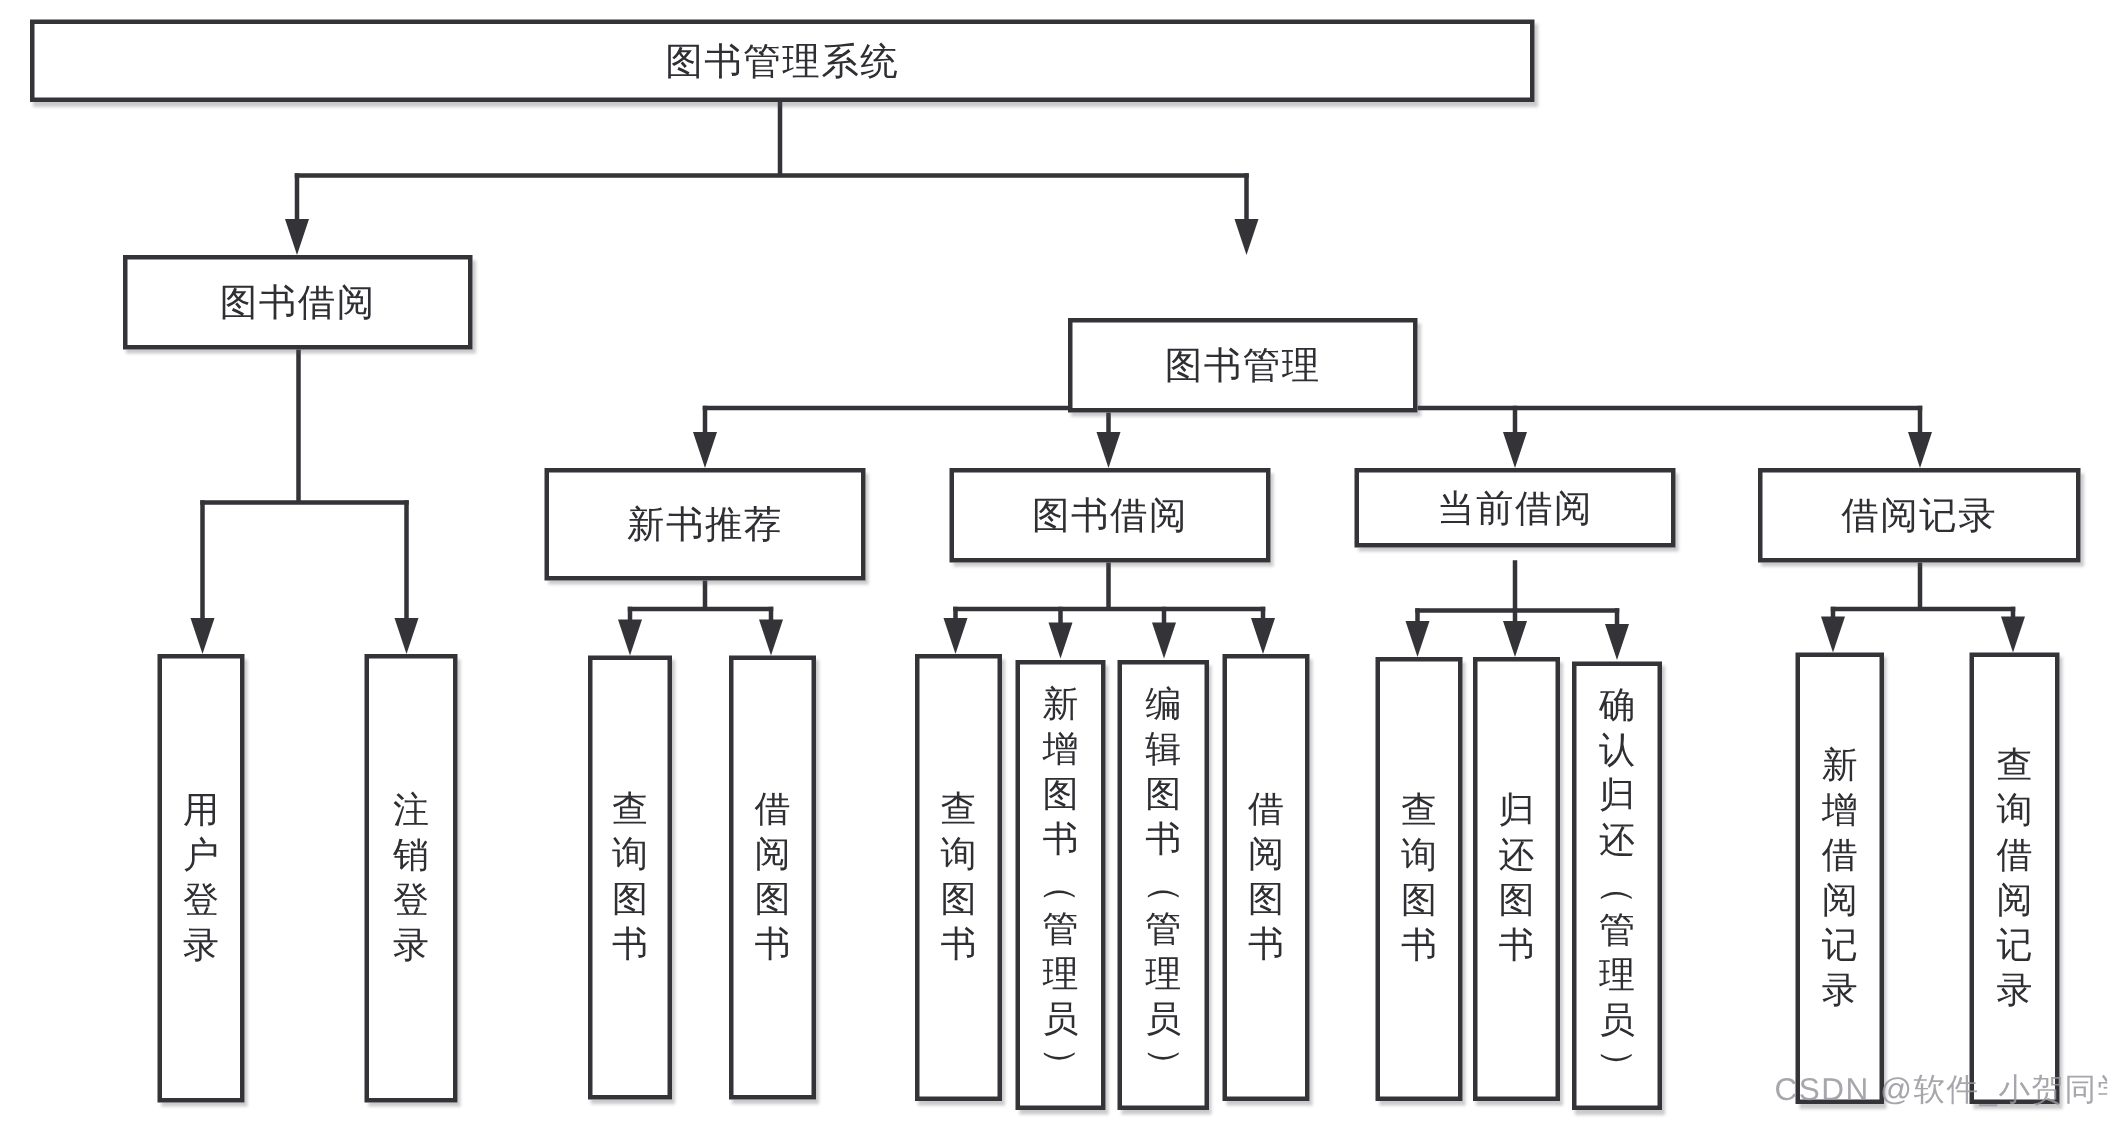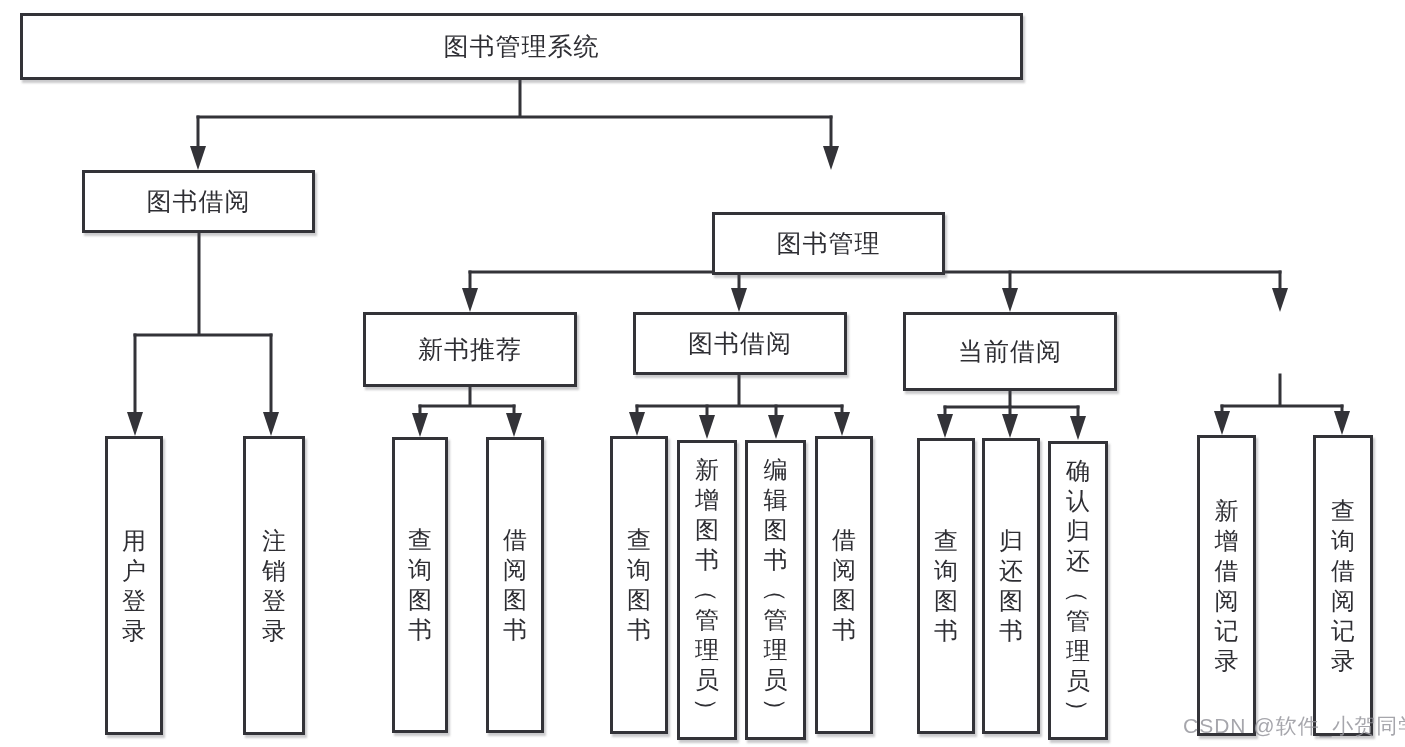--- a/index.html
+++ b/index.html
@@ -107,28 +107,29 @@
       <line x1="945" y1="407" x2="945" y2="414" marker-end="url(#arw)"></line>
       <line x1="1010" y1="407" x2="1010" y2="414" marker-end="url(#arw)"></line>
       <line x1="1078" y1="407" x2="1078" y2="416" marker-end="url(#arw)"></line>
 
       <path d="M1280,375 V406 M1222,406 H1342"></path>
       <line x1="1222" y1="406" x2="1222" y2="411" marker-end="url(#arw)"></line>
       <line x1="1342" y1="406" x2="1342" y2="411" marker-end="url(#arw)"></line>
     </g>
   </svg>
 
-  <div class="hbox" style="left:20px; top:13px; width:1003px; height:67px;">图书管理系统</div>
+  <div class="hbox" style="left:20px; top:13px; width:1003px; height:55px;">图书管理系统</div>
 
   <div class="hbox" style="left:82px; top:170px; width:233px; height:63px;">图书借阅</div>
   <div class="hbox" style="left:712px; top:170px; width:233px; height:63px;margin-top:42px;">图书管理</div>
 
   <div class="hbox" style="left:363px; top:312px; width:214px; height:75px;">新书推荐</div>
   <div class="hbox" style="left:633px; top:312px; width:214px; height:63px;">图书借阅</div>
-  <div class="hbox" style="left:903px; top:312px; width:214px; height:79px;">当前借阅</div>
+  <div class="hbox" style="left:903px; top:312px; width:214px; height:53px;">当前借阅</div>
+  <div class="hbox" style="left:1172px; top:312px; width:215px; height:63px;">借阅记录</div>
 
   <div class="vbox" style="left:105px; top:436px; width:58px; height:299px;">
     <div class="vtext">
         <span class="vchar">用</span>
         <span class="vchar">户</span>
         <span class="vchar">登</span>
         <span class="vchar">录</span>
       </div>
   </div>
   <div class="vbox" style="left:243px; top:436px; width:62px; height:299px;">

